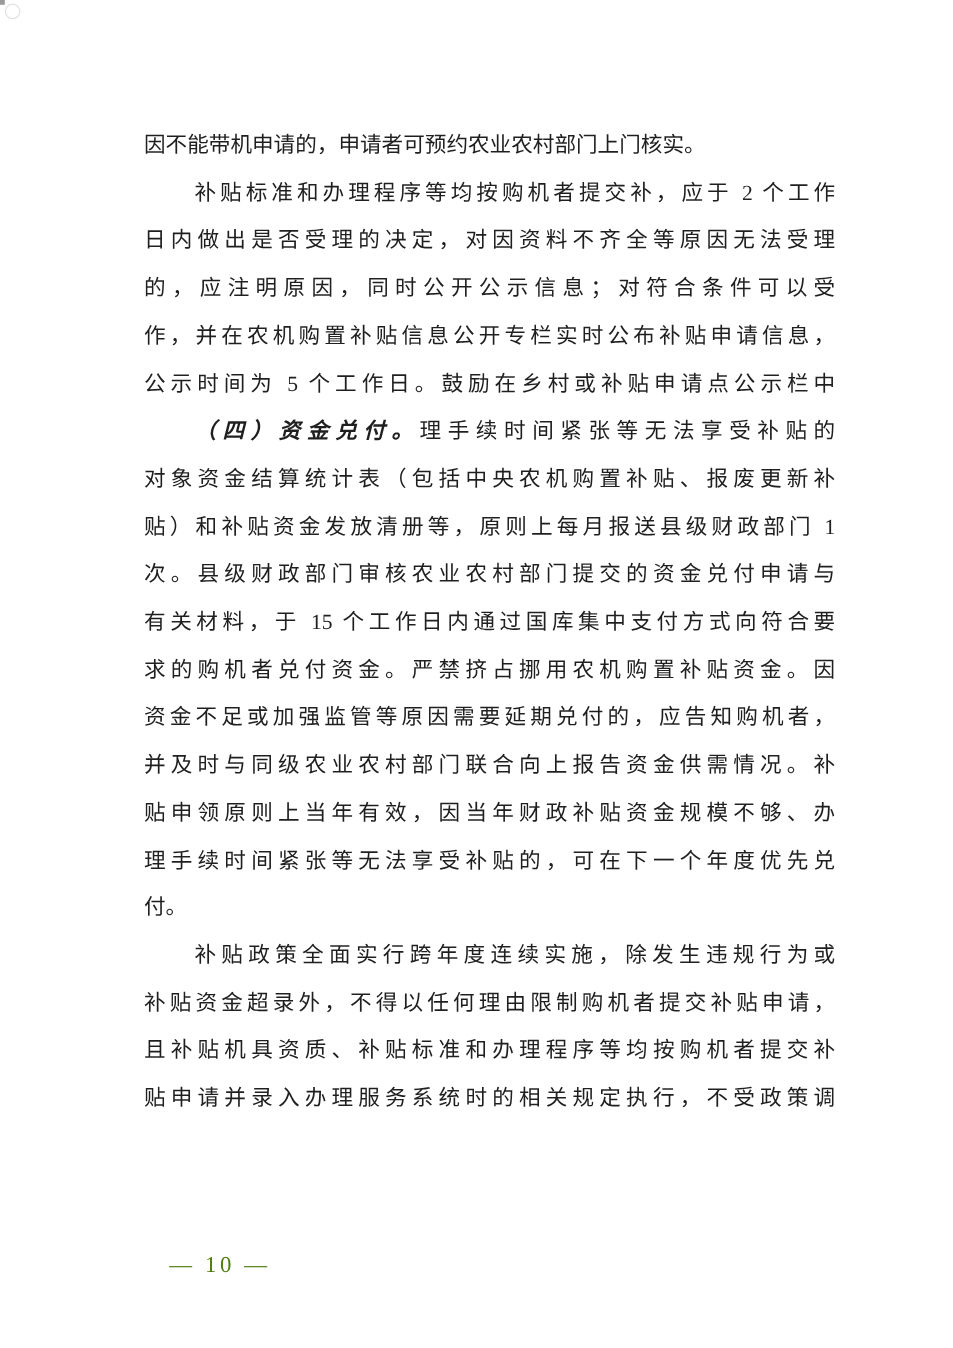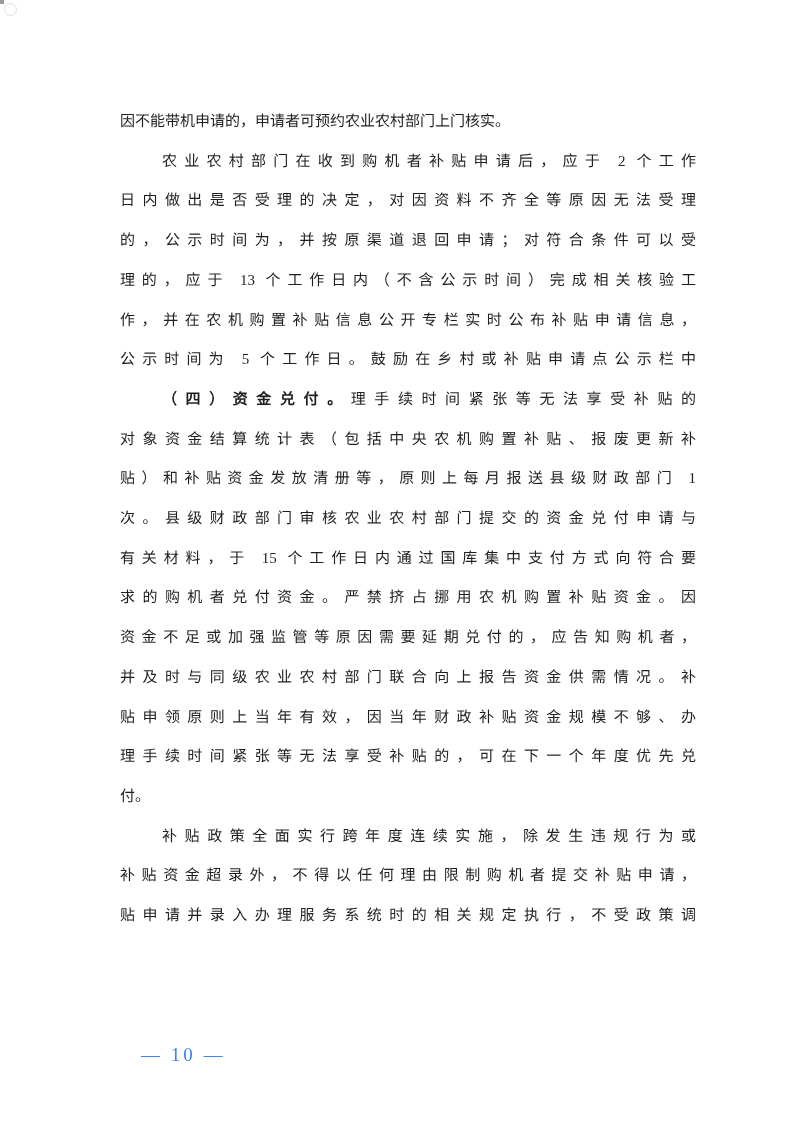--- a/index.html
+++ b/index.html
@@ -12,40 +12,40 @@
     color: #1f1f1f;
     overflow: hidden;
   }
   .body-text {
     position: absolute;
     left: 120px;
     top: 102px;
     width: 576px;
   }
   .line {
-    font-size: 15px;
+    font-size: 18px;
     line-height: 39.7px;
     text-align: left;
     word-break: break-all;
   }
   .line.justify {
     text-align: justify;
     text-align-last: justify;
   }
   .line.indent { text-indent: 42px; }
-  .seg-bold { font-weight: bold; }
+  .seg-bold { font-weight: bold; font-style: italic; }
   .seg-num { font-family: "Liberation Serif", serif; }
   .page-number {
     position: absolute;
     left: 141px;
     top: 1040px;
     font-size: 19px;
     line-height: 30px;
     letter-spacing: 3px;
-    color: #3b82f6;
+    color: #4d7c0f;
   }
   .scan-speck {
     position: absolute;
     left: 0px; top: 0px;
     width: 4px; height: 4px;
     background: #9a9a9a;
   }
   .scan-ring {
     position: absolute;
     left: 4px; top: 3px;
@@ -56,36 +56,36 @@
 </style>
 </head>
 <body>
 
 <div class="page">
   <div class="scan-speck"></div>
   <div class="scan-ring"></div>
 
   <div class="body-text">
       <div class="line"><span class="">因不能带机申请的，申请者可预约农业农村部门上门核实。</span></div>
-      <div class="line justify indent"><span class="">农业农村部门在收到购机者补贴申请后，应于 </span><span class="seg-num">2</span><span class=""> 个工作</span></div>
+      <div class="line justify indent"><span class="">补贴标准和办理程序等均按购机者提交补，应于 </span><span class="seg-num">2</span><span class=""> 个工作</span></div>
       <div class="line justify"><span class="">日内做出是否受理的决定，对因资料不齐全等原因无法受理</span></div>
-      <div class="line justify"><span class="">的，公示时间为，并按原渠道退回申请；对符合条件可以受</span></div>
-      <div class="line justify"><span class="">理的，应于 </span><span class="seg-num">13</span><span class=""> 个工作日内（不含公示时间）完成相关核验工</span></div>
+      <div class="line justify"><span class="">的，应注明原因，同时公开公示信息；对符合条件可以受</span></div>
       <div class="line justify"><span class="">作，并在农机购置补贴信息公开专栏实时公布补贴申请信息，</span></div>
       <div class="line justify"><span class="">公示时间为 </span><span class="seg-num">5</span><span class=""> 个工作日。鼓励在乡村或补贴申请点公示栏中</span></div>
       <div class="line justify indent"><span class="seg-bold ">（四）资金兑付。</span><span class="">理手续时间紧张等无法享受补贴的</span></div>
       <div class="line justify"><span class="">对象资金结算统计表（包括中央农机购置补贴、报废更新补</span></div>
       <div class="line justify"><span class="">贴）和补贴资金发放清册等，原则上每月报送县级财政部门 </span><span class="seg-num">1</span></div>
       <div class="line justify"><span class="">次。县级财政部门审核农业农村部门提交的资金兑付申请与</span></div>
       <div class="line justify"><span class="">有关材料，于 </span><span class="seg-num">15</span><span class=""> 个工作日内通过国库集中支付方式向符合要</span></div>
       <div class="line justify"><span class="">求的购机者兑付资金。严禁挤占挪用农机购置补贴资金。因</span></div>
       <div class="line justify"><span class="">资金不足或加强监管等原因需要延期兑付的，应告知购机者，</span></div>
       <div class="line justify"><span class="">并及时与同级农业农村部门联合向上报告资金供需情况。补</span></div>
       <div class="line justify"><span class="">贴申领原则上当年有效，因当年财政补贴资金规模不够、办</span></div>
       <div class="line justify"><span class="">理手续时间紧张等无法享受补贴的，可在下一个年度优先兑</span></div>
       <div class="line"><span class="">付。</span></div>
       <div class="line justify indent"><span class="">补贴政策全面实行跨年度连续实施，除发生违规行为或</span></div>
       <div class="line justify"><span class="">补贴资金超录外，不得以任何理由限制购机者提交补贴申请，</span></div>
+      <div class="line justify"><span class="">且补贴机具资质、补贴标准和办理程序等均按购机者提交补</span></div>
       <div class="line justify"><span class="">贴申请并录入办理服务系统时的相关规定执行，不受政策调</span></div>
     </div>
 
   <div class="page-number">— 10 —</div>
 </div>
 
 </body></html>

